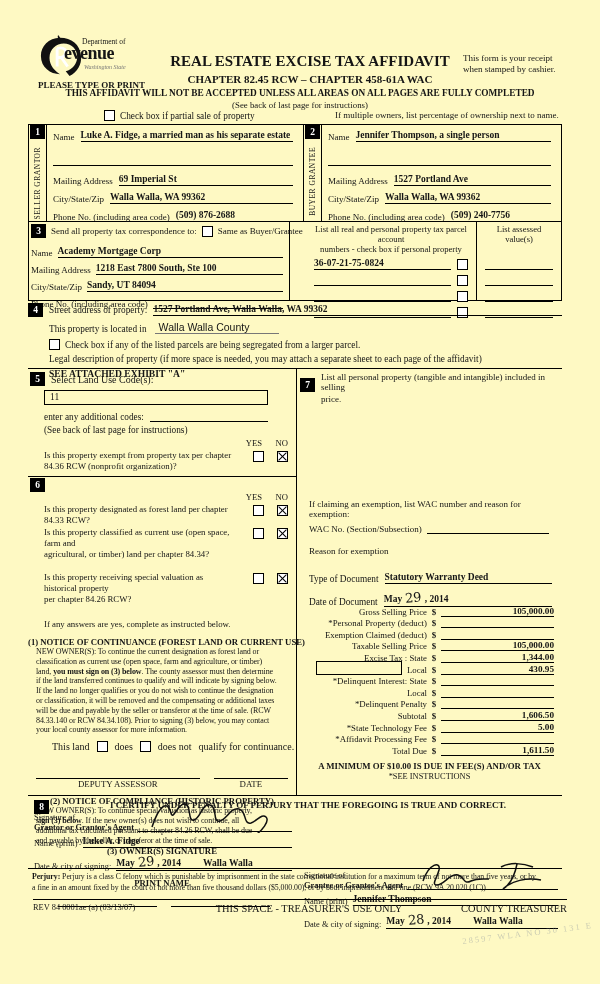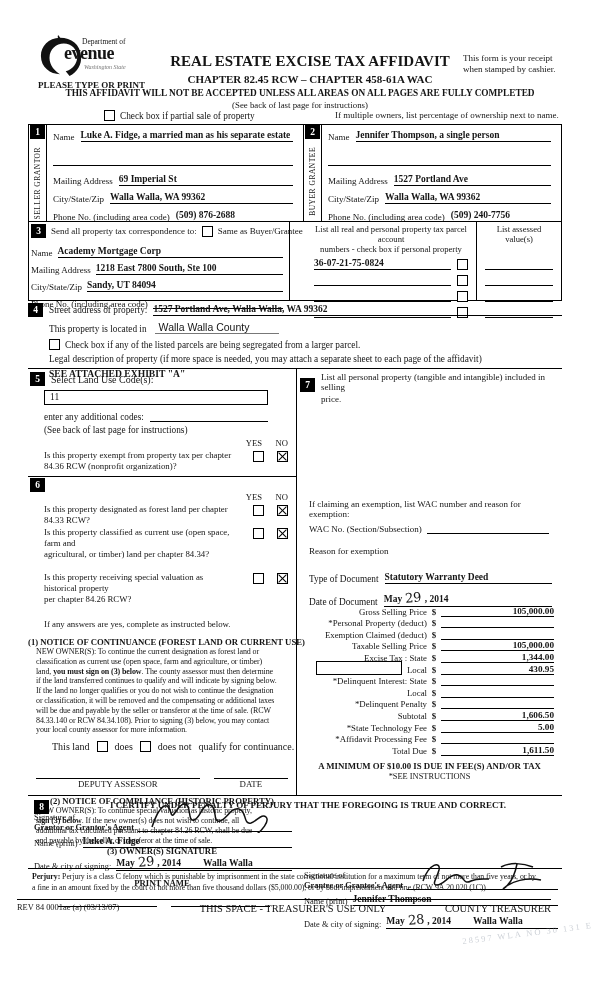--- a/index.html
+++ b/index.html
@@ -1,16 +1,16 @@
 <!DOCTYPE html>
 <html><head>
 <meta charset="utf-8">
 <style>
   html,body{margin:0;padding:0;background:#e8e8e8;}
-  .sheet{position:relative;width:600px;height:984px;background:#ffffff;margin:0 auto;
+  .sheet{position:relative;width:600px;height:984px;background:#fef9c3;margin:0 auto;
          font-family:"Liberation Serif",serif;color:#151515;overflow:hidden;}
   .abs{position:absolute;}
   .b{font-weight:bold;}
   .box{border:1.2px solid #000;box-sizing:border-box;}
   .badge{width:15px;height:14px;background:#000;color:#fff;font-size:9.5px;font-weight:bold;
          display:inline-flex;align-items:center;justify-content:center;flex:none;}
   .cb{width:9px;height:9px;border:1px solid #000;display:inline-block;position:relative;
       vertical-align:-1px;background:#fff;flex:none;}
   .cb.x::before,.cb.x::after{content:"";position:absolute;left:-1px;top:4px;width:11px;height:1px;background:#000;}
   .cb.x::before{transform:rotate(45deg);} .cb.x::after{transform:rotate(-45deg);}
@@ -455,21 +455,21 @@
   </div>
 
   <div class="abs" style="left:28px;top:868px;width:534px;border-top:1.4px solid #000;padding:3px 2px 4px 4px;box-sizing:border-box;">
     <div style="font-size:7.8px;line-height:10.5px;white-space:nowrap;overflow:hidden;letter-spacing:-0.05px;">
       <span class="b">Perjury:</span>
       <span>Perjury is a class C felony which is punishable by imprisonment in the state correctional institution for a maximum term of not more than five years, or by</span>
     </div>
     <div style="font-size:7.8px;line-height:10.5px;white-space:nowrap;overflow:hidden;letter-spacing:-0.05px;">a fine in an amount fixed by the court of not more than five thousand dollars ($5,000.00), or by both imprisonment and fine (RCW 9A.20.020 (1C)).</div>
   </div>
 
-  <div class="abs" style="left:17px;top:899px;width:534px;border-top:1.6px solid #000;display:flex;align-items:flex-start;padding-top:3px;box-sizing:border-box;">
+  <div class="abs" style="left:33px;top:899px;width:534px;border-top:1.6px solid #000;display:flex;align-items:flex-start;padding-top:3px;box-sizing:border-box;">
     <span style="font-size:8.4px;width:150px;">REV 84 0001ae (a) (03/13/07)</span>
     <span class="centered" style="flex:1;font-size:10.4px;">THIS SPACE - TREASURER'S USE ONLY</span>
     <span style="font-size:10.4px;width:132px;text-align:right;">COUNTY TREASURER</span>
   </div>
 
   <div class="abs" style="left:462px;top:928px;transform:rotate(-7deg);color:rgba(130,140,155,0.4);font-size:8.5px;letter-spacing:2px;white-space:nowrap;">28597 WLA NO 30 131 E</div>
 
 </div>
 
 </body></html>

